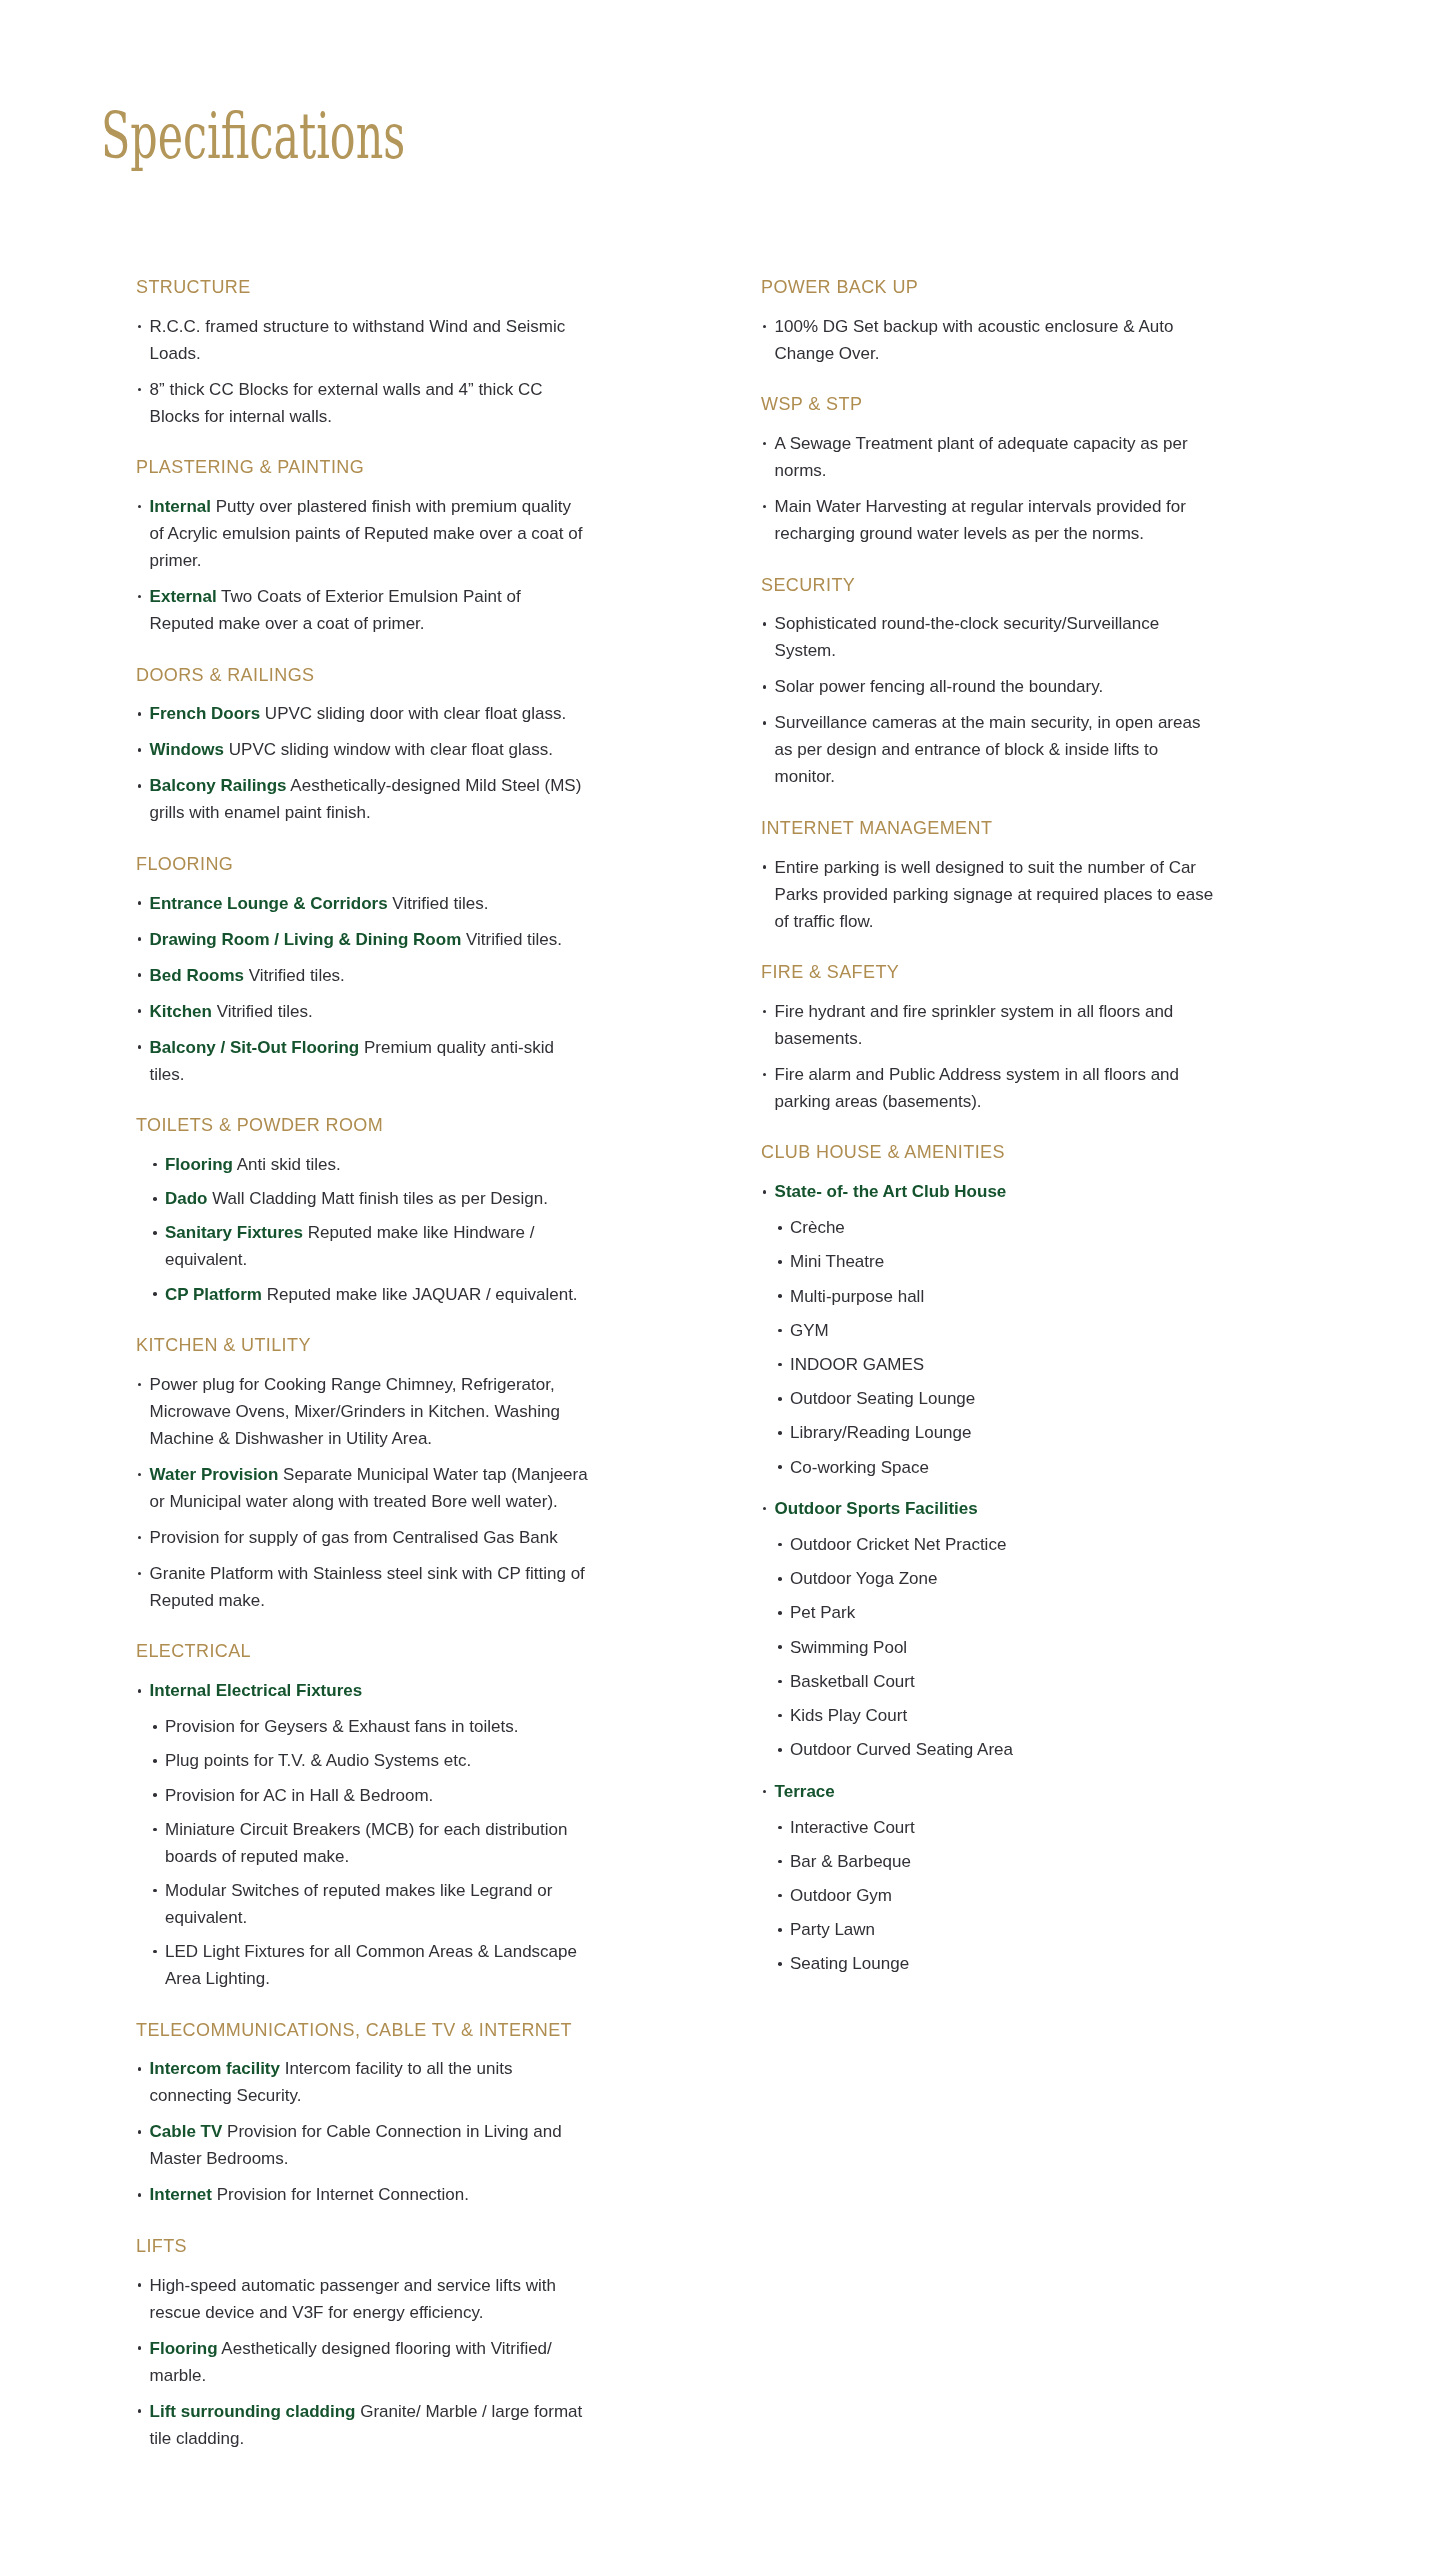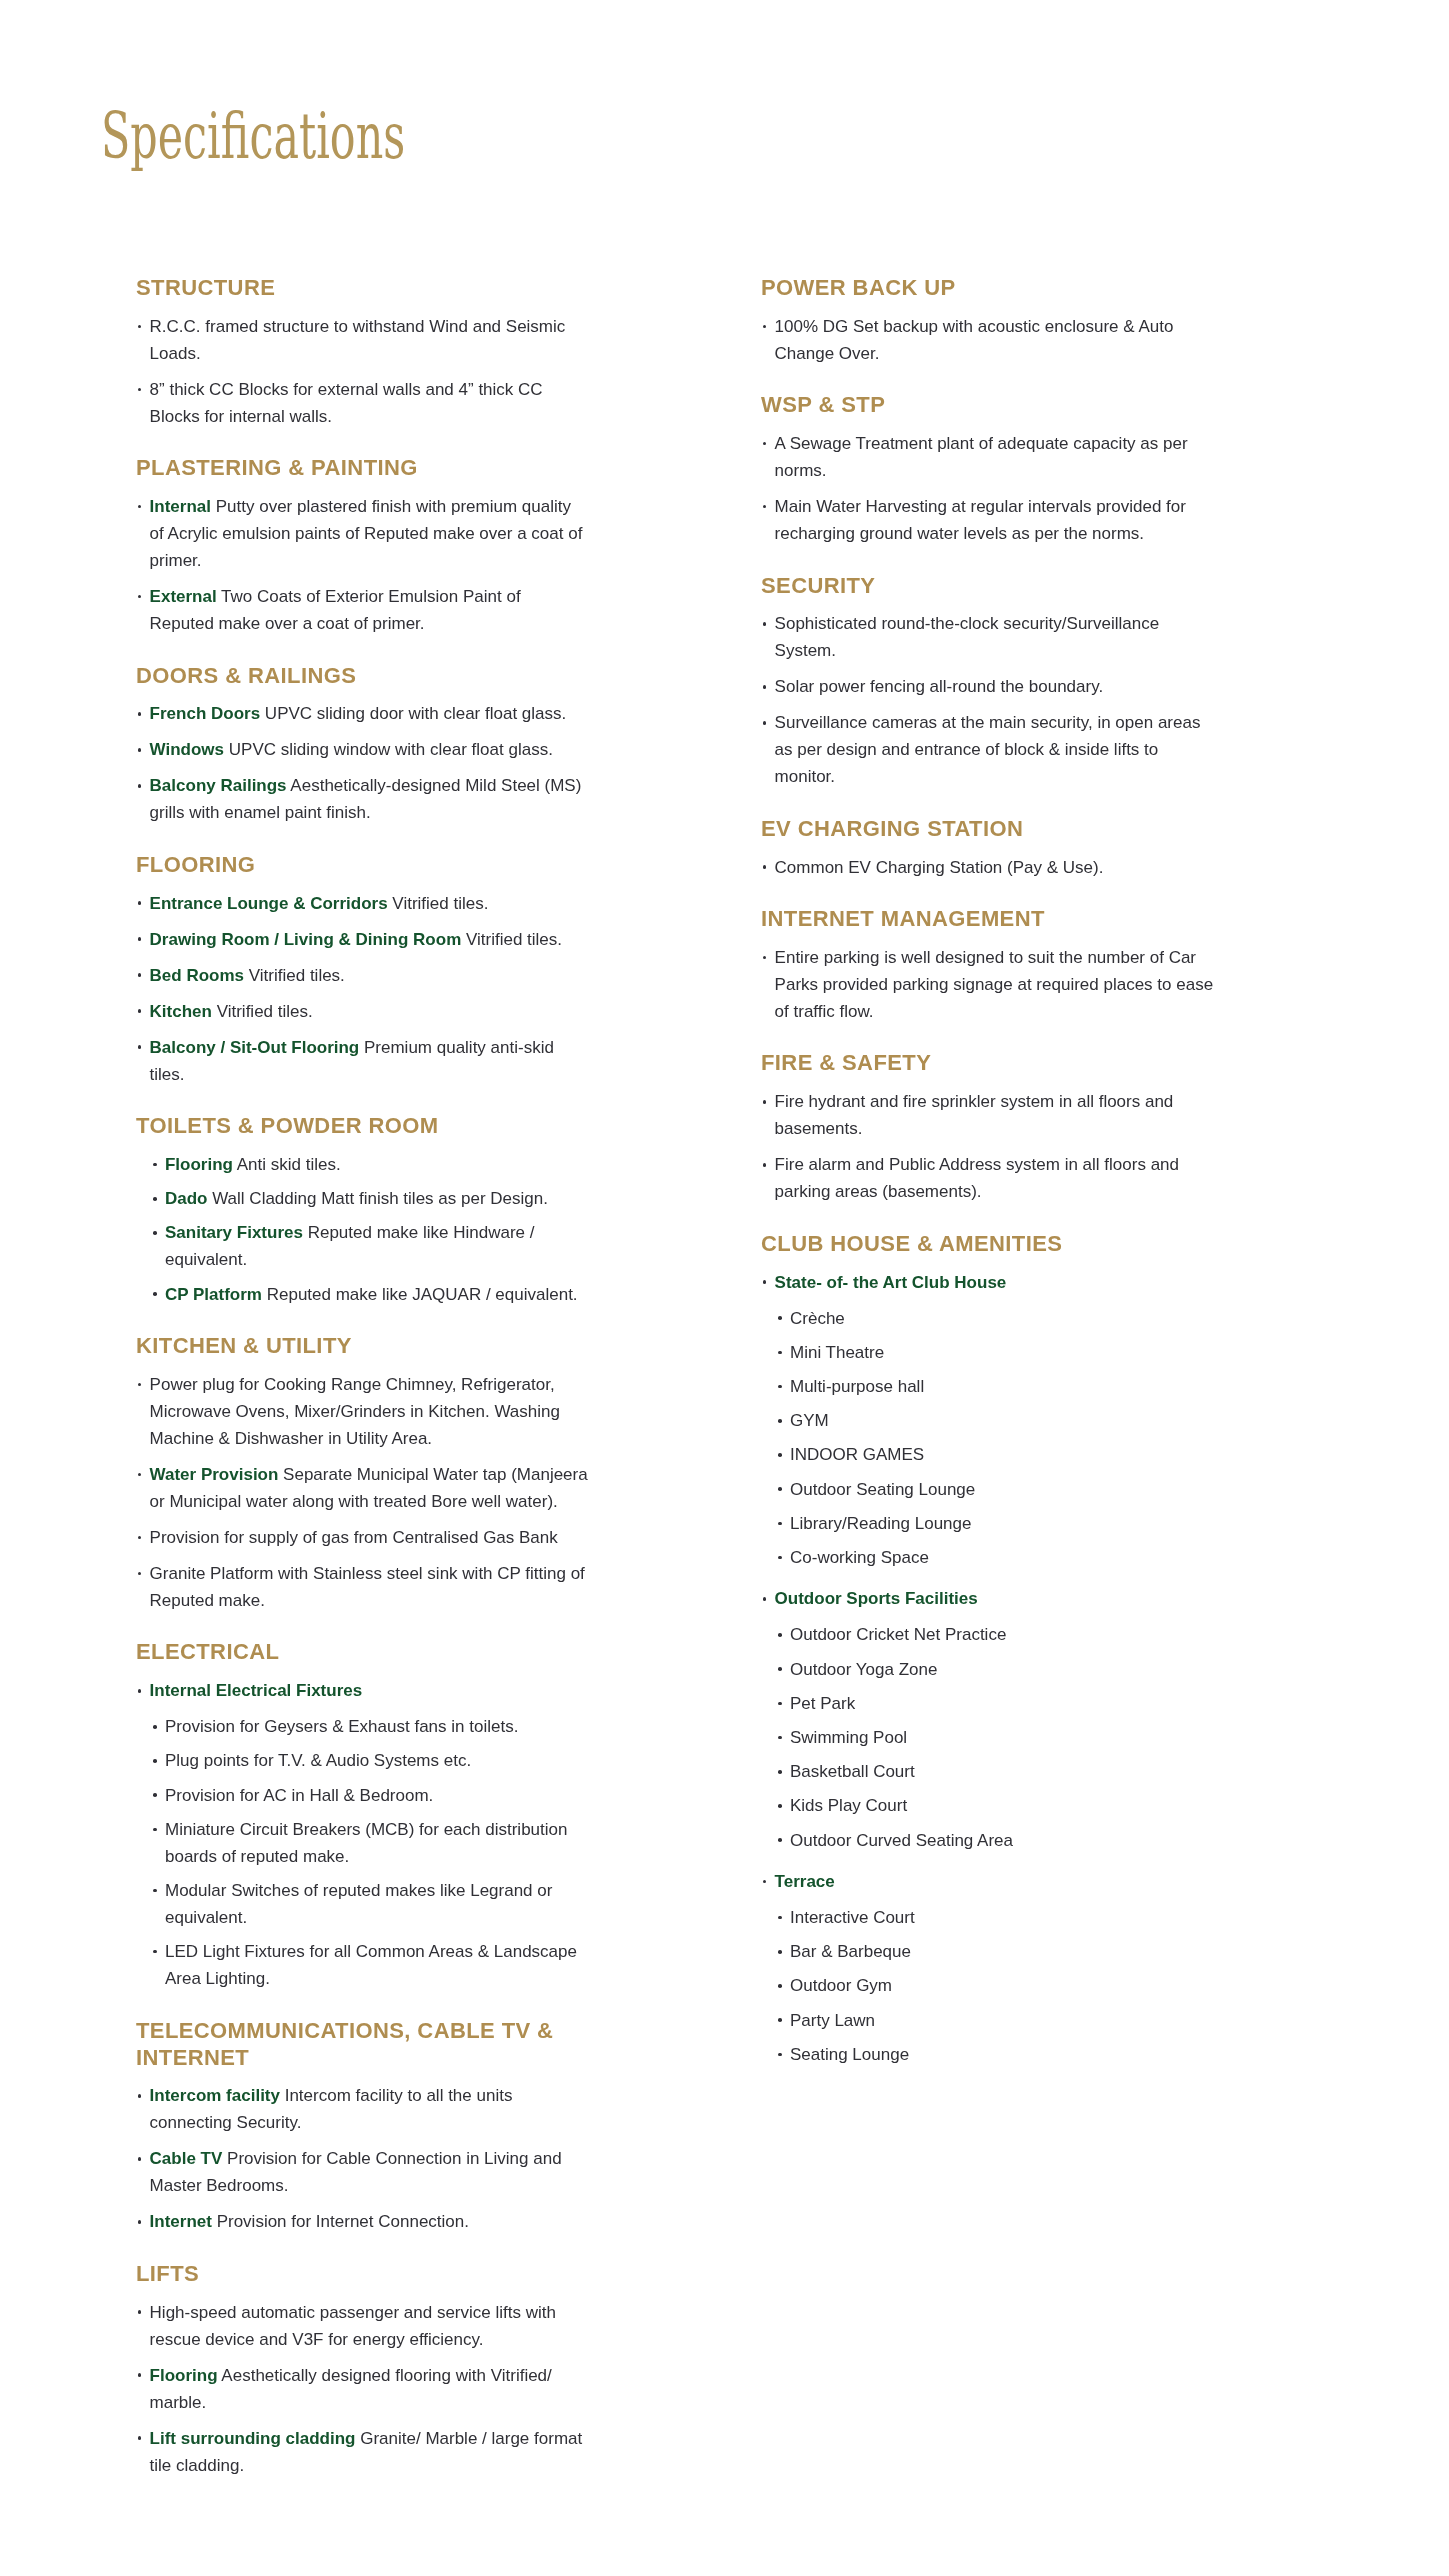--- a/index.html
+++ b/index.html
@@ -23,22 +23,22 @@
     font-size:17px; line-height:27px; color:#303036;
   }
   .col-left  { left:136px; }
   .col-right { left:761px; }
 
   section { margin-top:24.5px; }
   section:first-child { margin-top:0; }
 
   .sec-h {
     margin:0 0 11.8px 0;
-    font-size:22px; line-height:27px;
-    font-weight:700; letter-spacing:0.4px;
+    font-size:18px; line-height:27px;
+    font-weight:400; letter-spacing:0.4px;
     color:#AF8D50;
   }
 
   .li { position:relative; padding-left:13.6px; margin-bottom:9px; }
   .li::before {
     content:""; position:absolute; left:1.8px; top:11.8px;
     width:3.6px; height:3.6px; border-radius:50%; background:#303036;
   }
   .li.sub { margin-left:15.4px; margin-bottom:7.2px; }
   .li.group { margin-top:14.5px; }
@@ -121,24 +121,20 @@
         <div class="li"><span>A Sewage Treatment plant of adequate capacity as per norms.</span></div>
         <div class="li"><span>Main Water Harvesting at regular intervals provided for recharging ground water levels as per the norms.</span></div>
       </section>
       <section>
         <h2 class="sec-h">SECURITY</h2>
         <div class="li"><span>Sophisticated round-the-clock security/Surveillance System.</span></div>
         <div class="li"><span>Solar power fencing all-round the boundary.</span></div>
         <div class="li"><span>Surveillance cameras at the main security, in open areas as per design and entrance of block &amp; inside lifts to monitor.</span></div>
       </section>
       <section>
-        <h2 class="sec-h">EV CHARGING STATION</h2>
-        <div class="li"><span>Common EV Charging Station (Pay &amp; Use).</span></div>
-      </section>
-      <section>
         <h2 class="sec-h">INTERNET MANAGEMENT</h2>
         <div class="li"><span>Entire parking is well designed to suit the number of Car Parks provided parking signage at required places to ease of traffic flow.</span></div>
       </section>
       <section>
         <h2 class="sec-h">FIRE &amp; SAFETY</h2>
         <div class="li"><span>Fire hydrant and fire sprinkler system in all floors and basements.</span></div>
         <div class="li"><span>Fire alarm and Public Address system in all floors and parking areas (basements).</span></div>
       </section>
       <section>
         <h2 class="sec-h">CLUB HOUSE &amp; AMENITIES</h2>

